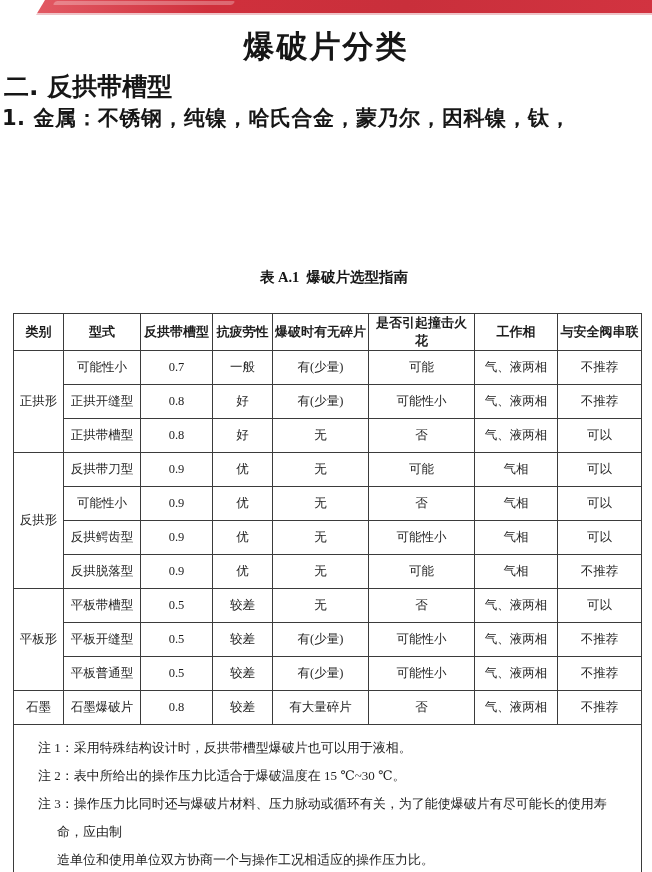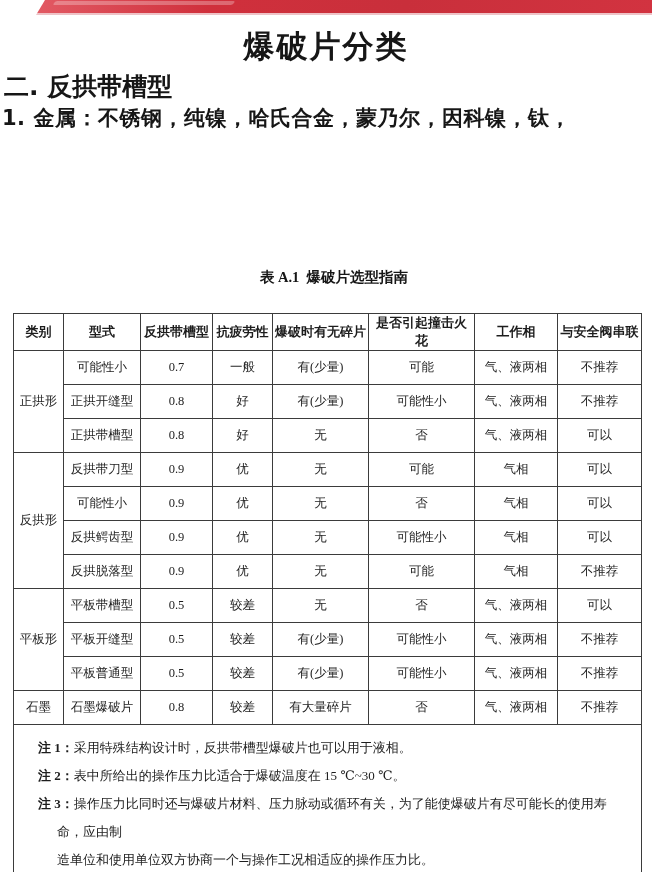--- a/index.html
+++ b/index.html
@@ -85,21 +85,21 @@
     padding:9px 10px 10px 24px;
     height:96px;
     vertical-align:top;
   }
   .note{
     font-size:13px;
     line-height:28px;
     padding-left:19px;
     text-indent:-19px;
   }
-  .note .nlabel{font-weight:bold;}
+  .note .nlabel{font-weight:normal;}
 </style>
 </head>
 <body>
 
 <div class="page">
 
   <div class="banner">
     <div class="streak"></div>
   </div>
 

